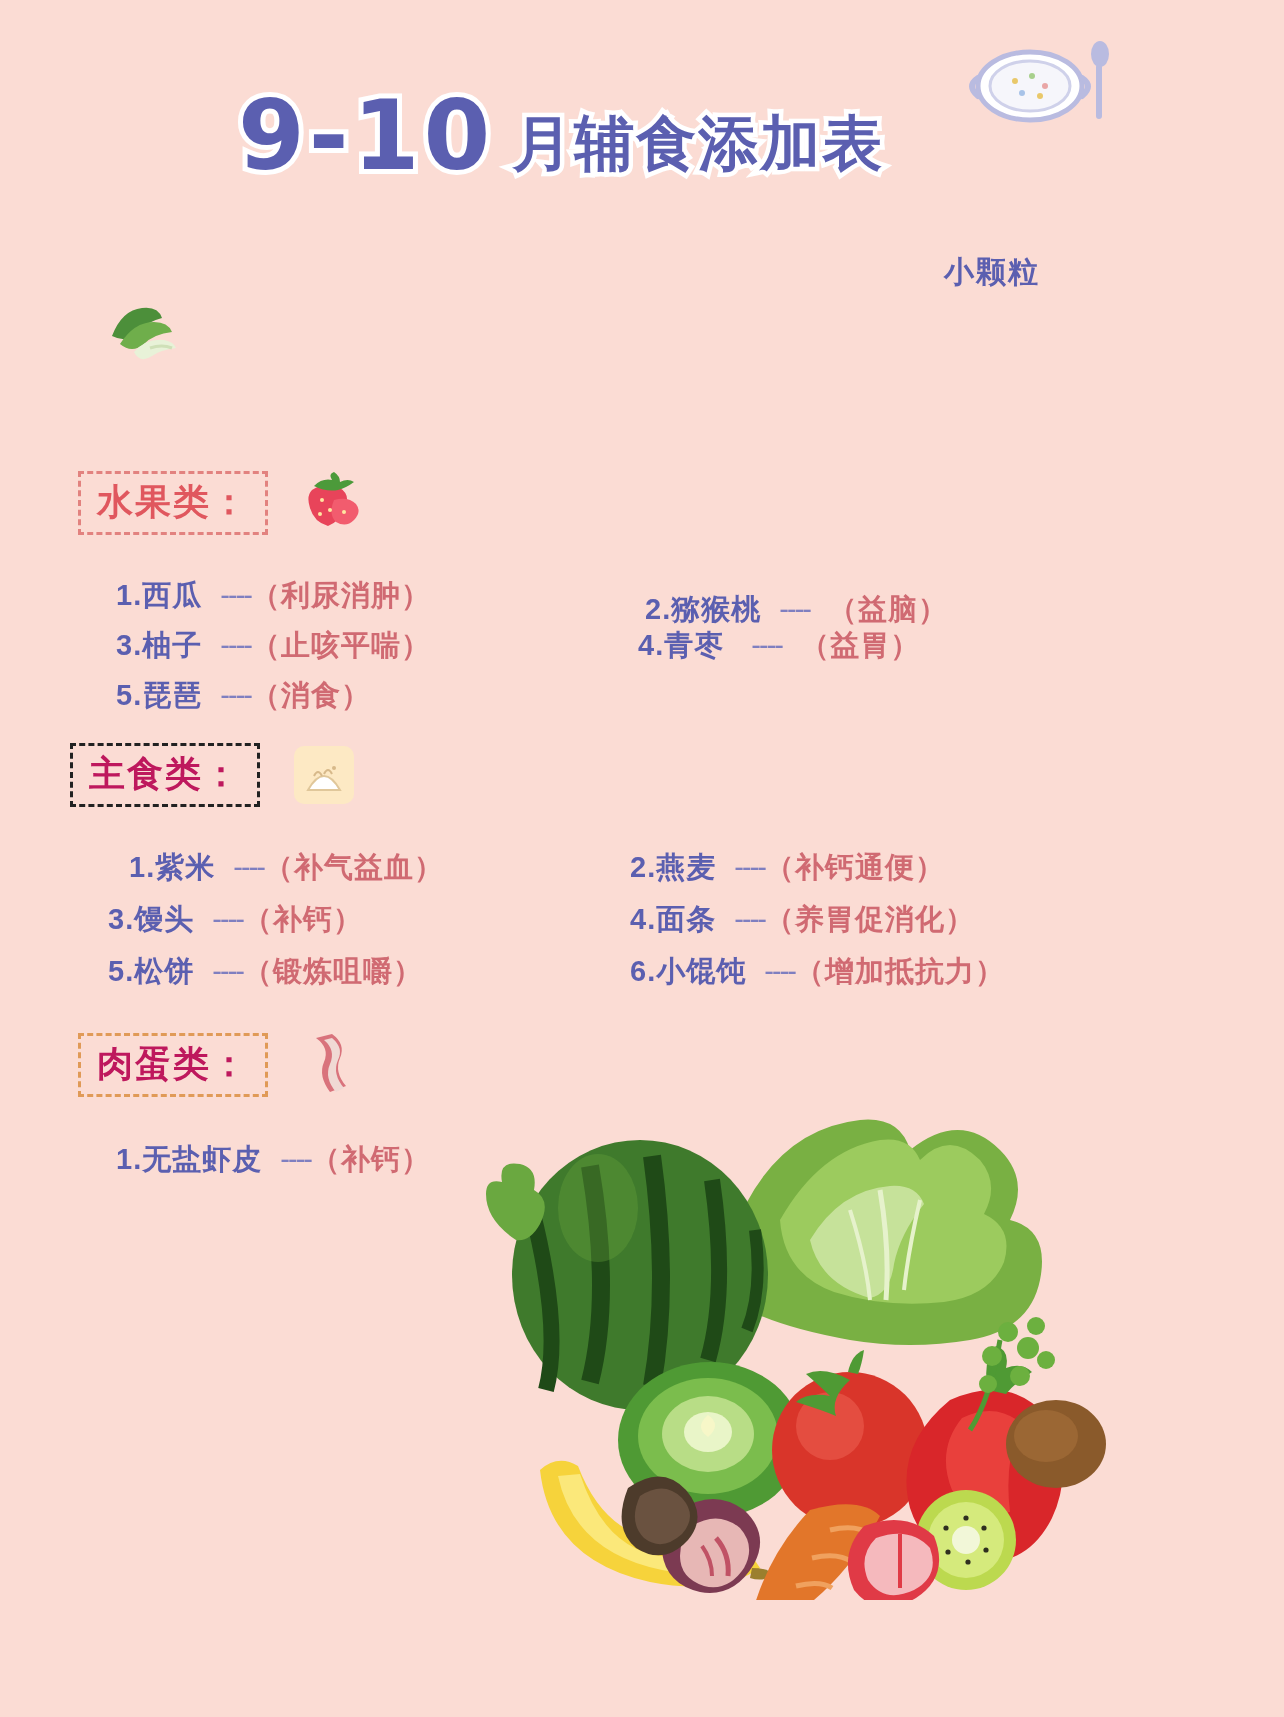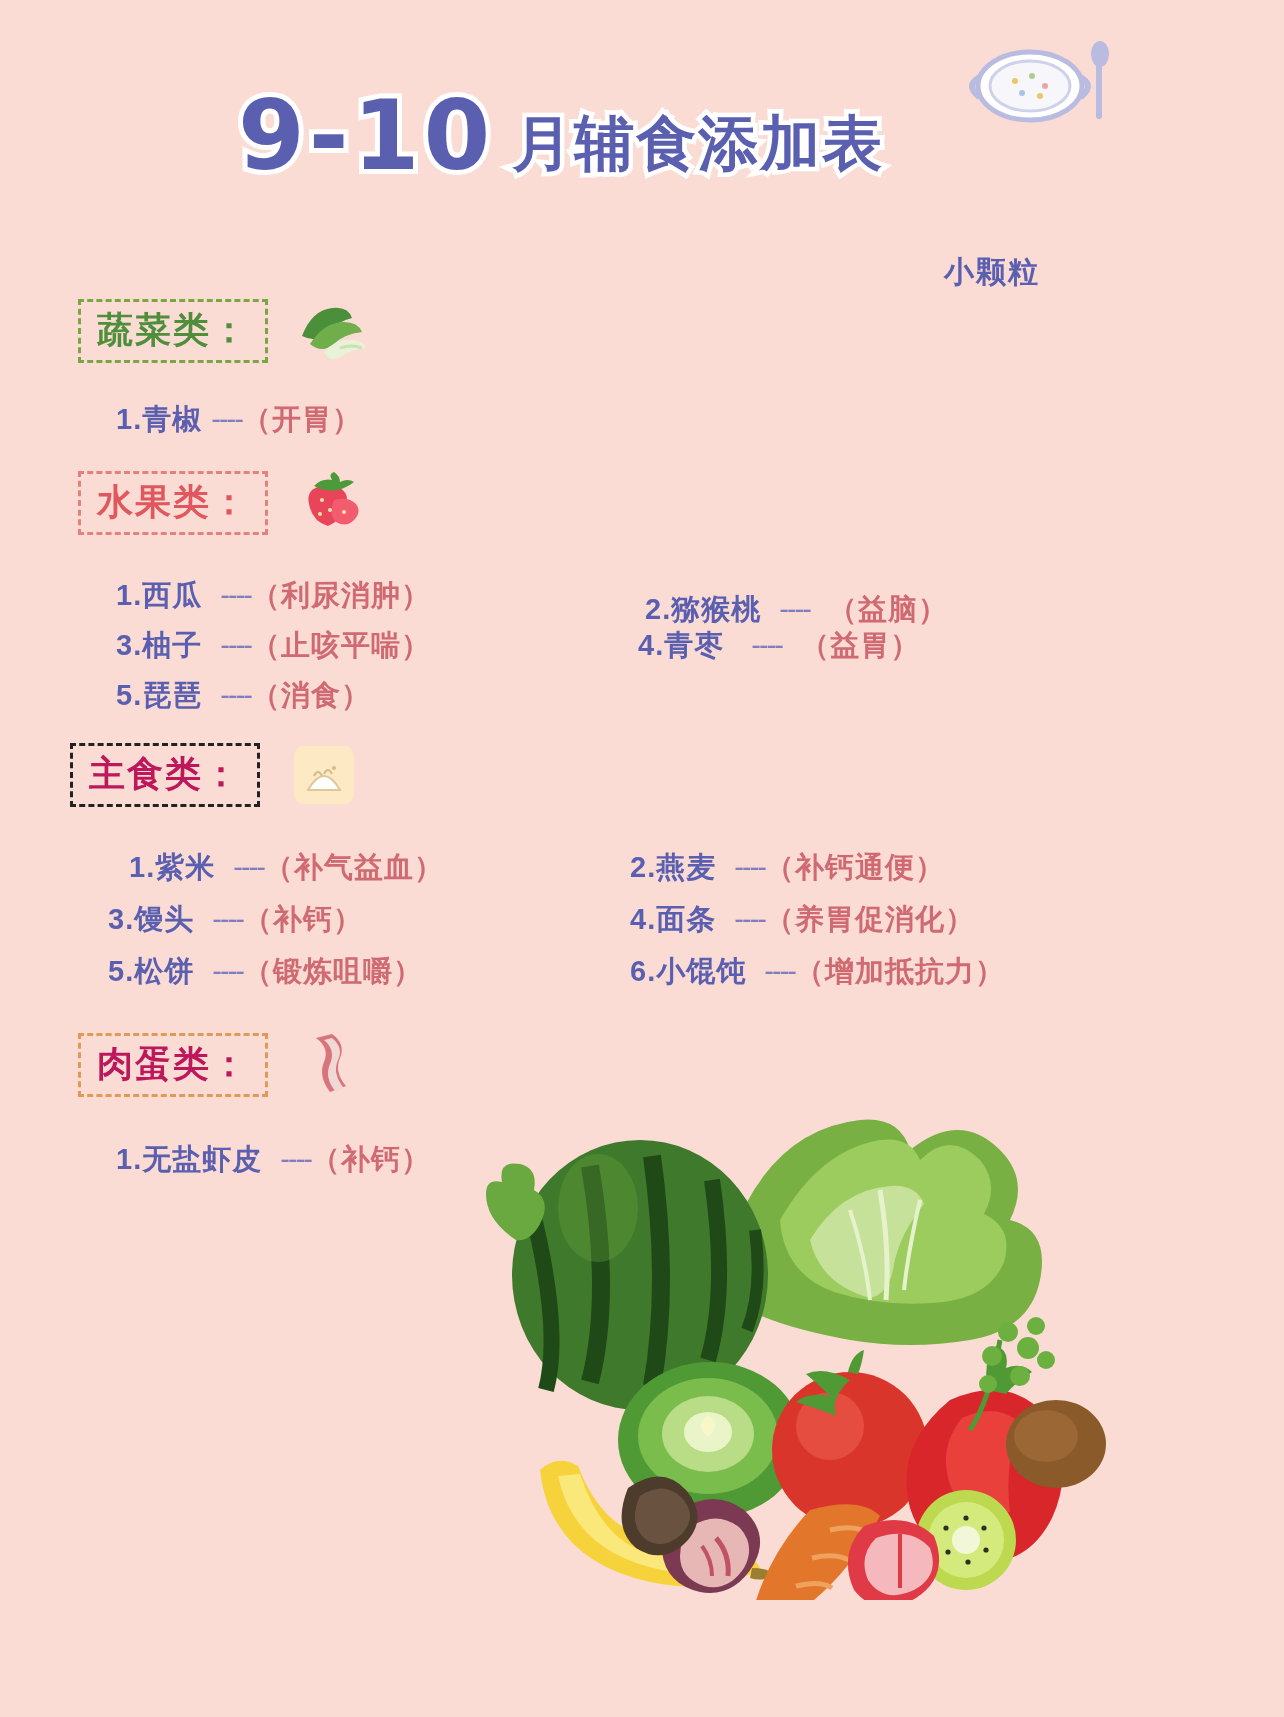--- a/index.html
+++ b/index.html
@@ -139,34 +139,27 @@
 </div>
 
 <div class="title-wrap">
   <span class="title-num">9-10</span>
   <span class="title-cn">月辅食添加表</span>
 </div>
 <div class="subtitle">小颗粒</div>
 
 <div class="section" style="left:78px; top:298px;">
   <div class="sec-head">
-    <div class="sec-label box-veg">蔬菜类：</div>
     <div class="sec-icon">
       <svg width="76" height="66" viewBox="0 0 76 66">
         <path d="M8 38 q10 -26 30 -28 q16 -2 20 10 q-16 4 -24 14 q-10 12 -26 4z" fill="#4c8f3a"></path>
         <path d="M16 46 q14 -22 34 -22 q14 0 18 10 q-18 2 -28 12 q-12 10 -24 0z" fill="#6fae4b"></path>
         <path d="M30 54 q12 -14 30 -12 q10 2 12 8 q-16 2 -24 8 q-12 8 -18 -4z" fill="#e8f2d8"></path>
         <path d="M46 50 q12 -4 22 0" fill="none" stroke="#cfe0b8" stroke-width="3"></path>
       </svg>
-    </div>
-  </div>
-  <div class="items" style="height:60px;">
-    <div class="item col-left" style="top:10px;">
-      <span>1.</span><span>青椒</span>
-      <span class="dash">----</span><span class="benefit">（开胃）</span>
     </div>
   </div>
 </div>
 
 <div class="section" style="left:78px; top:470px;">
   <div class="sec-head">
     <div class="sec-label box-fruit">水果类：</div>
     <div class="sec-icon">
       <svg width="76" height="66" viewBox="0 0 76 66">
         <path d="M18 20 q14 -10 28 -2 q10 6 6 18 q-4 14 -18 20 q-14 -4 -18 -18 q-4 -12 2 -18z" fill="#e8445a"></path>

